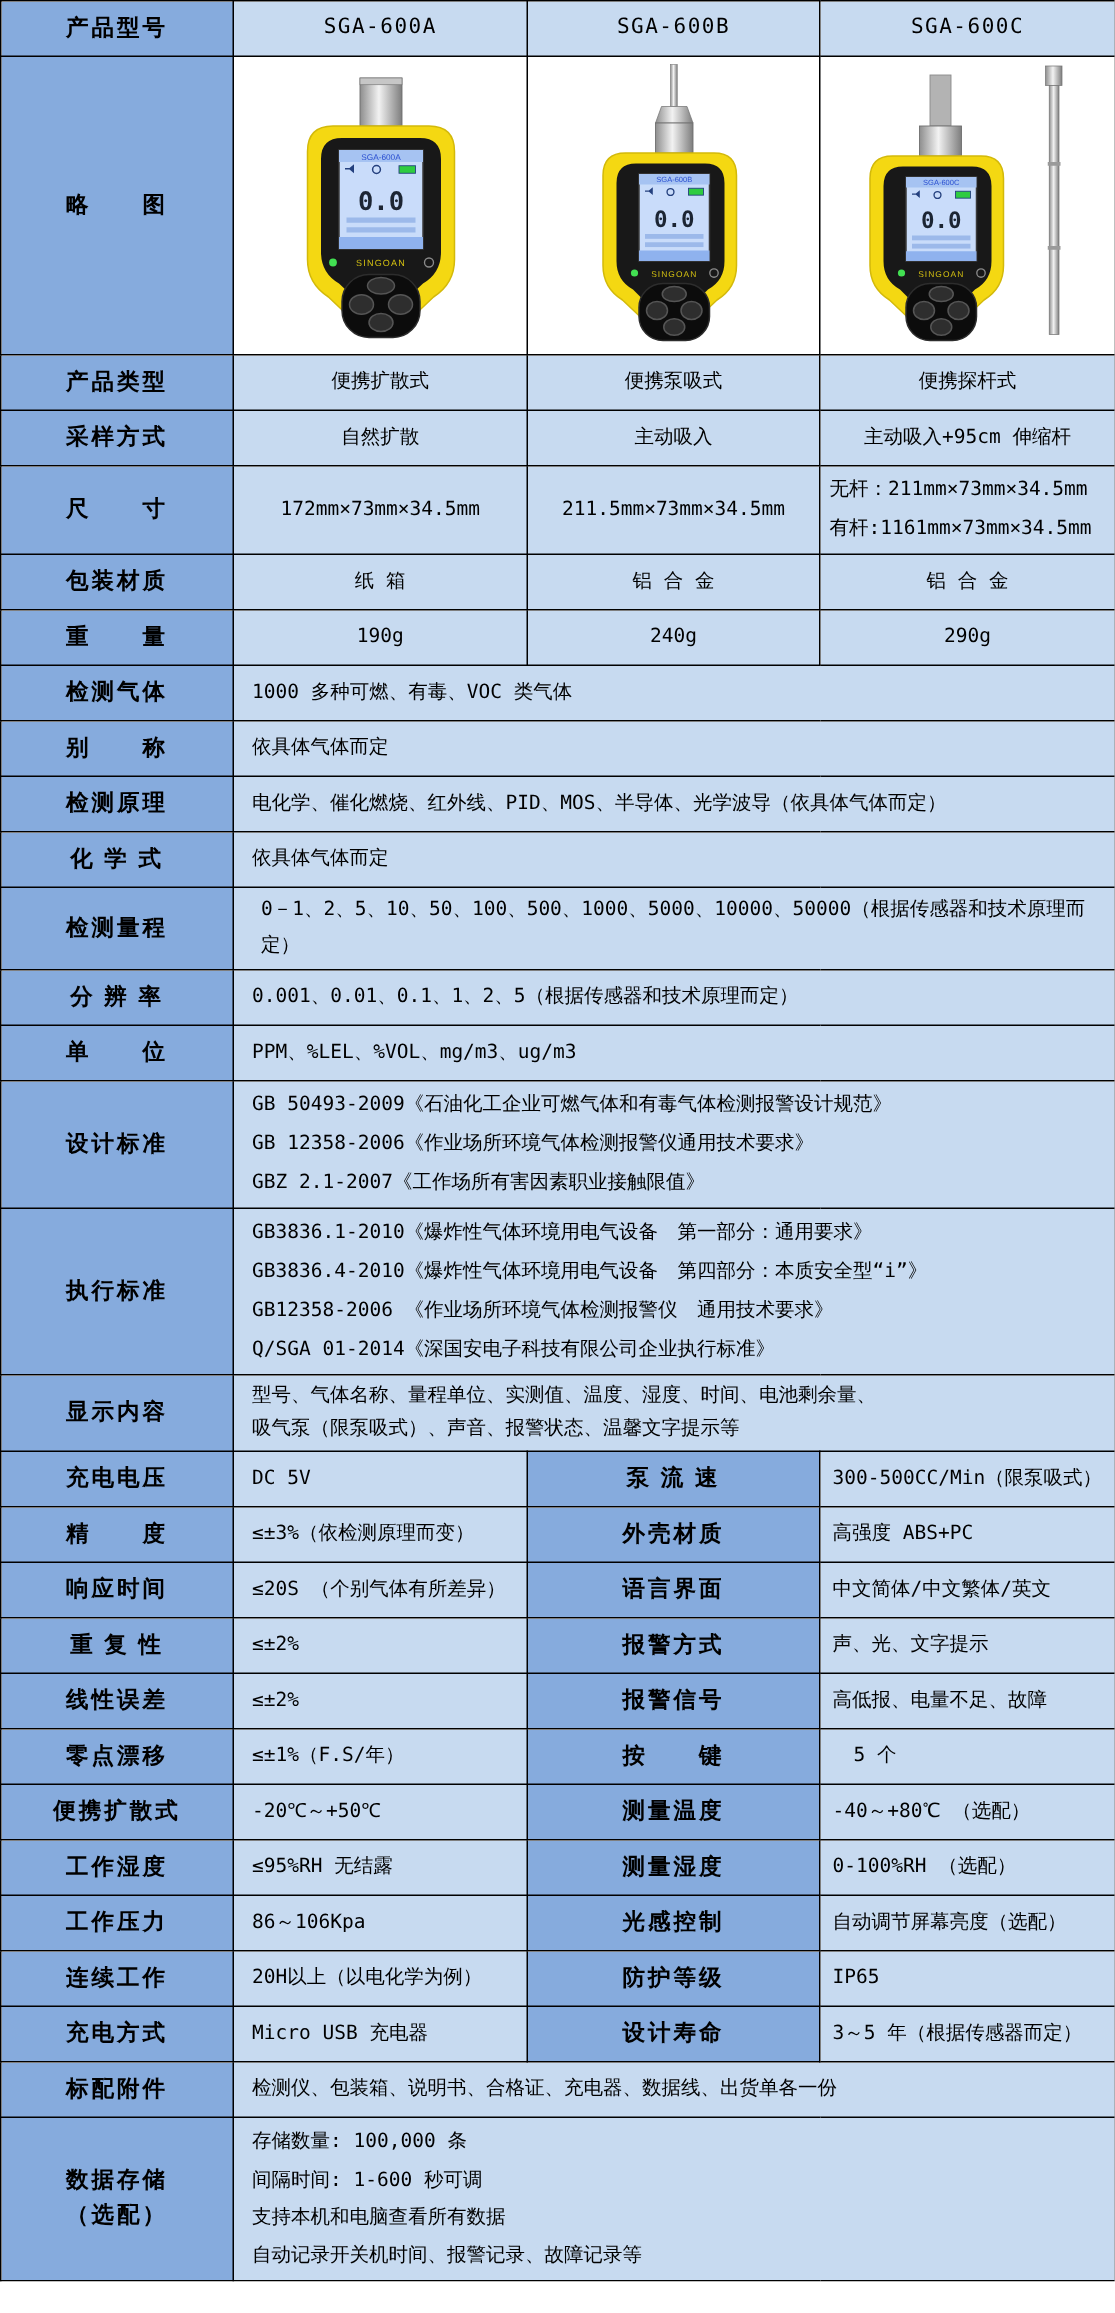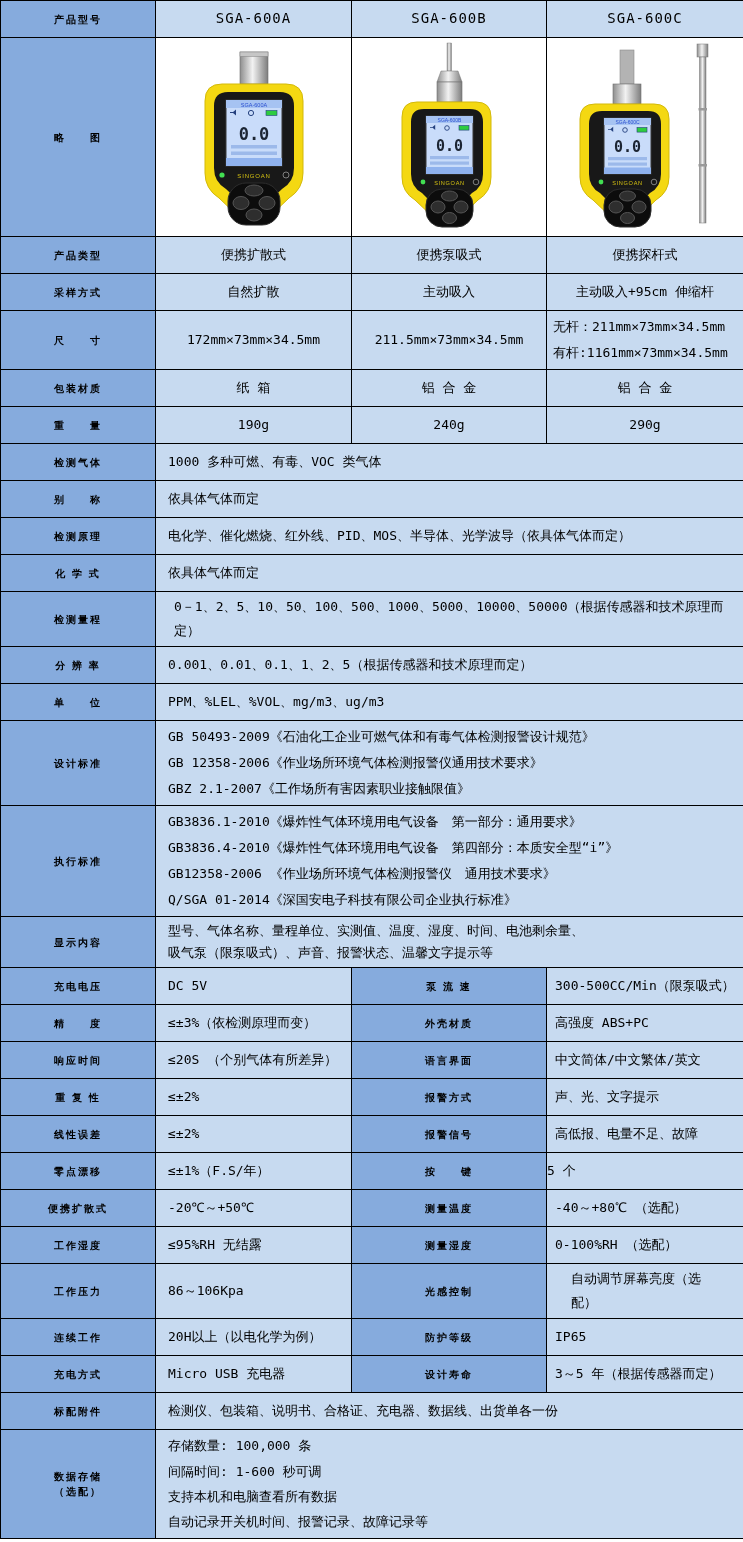--- a/index.html
+++ b/index.html
@@ -2,25 +2,26 @@
 <html><head>
 <meta charset="utf-8">
 <style>
   html,body{margin:0;padding:0;background:#ffffff;}
   body{width:743px;font-family:"Liberation Sans",sans-serif;color:#000;}
   table.spec{border-collapse:collapse;width:743px;table-layout:fixed;background:#fff;}
   table.spec td{border:1px solid #000;vertical-align:middle;overflow:hidden;}
   td.lbl{
     background:#86ABDD;
     font-weight:700;
-    font-size:10px;
+    font-size:15px;
     text-align:center;
     letter-spacing:2px;
     white-space:pre-line;
     line-height:1.5;
+    font-family:Liberation Serif, serif;
   }
   td.val{
     background:#C7DAF0;
     font-size:13px;
     font-family:"DejaVu Sans Mono","Liberation Sans",sans-serif;
     padding:3px 12px;
     white-space:pre-line;
     line-height:1.85;
     text-align:left;
   }
@@ -286,39 +287,39 @@
 <tr style="height:37px">
   <td class="lbl">线性误差</td>
   <td class="val">≤±2%</td>
   <td class="lbl">报警信号</td>
   <td class="val" style="padding:3px 8px">高低报、电量不足、故障</td>
 </tr>
 <tr style="height:37px">
   <td class="lbl">零点漂移</td>
   <td class="val">≤±1%（F.S/年）</td>
   <td class="lbl">按　　键</td>
-  <td class="val" style="padding:3px 0">5 个</td>
+  <td class="val" style="padding:3px 22px">5 个</td>
 </tr>
 <tr style="height:37px">
   <td class="lbl">便携扩散式</td>
   <td class="val">-20℃～+50℃</td>
   <td class="lbl">测量温度</td>
   <td class="val" style="padding:3px 8px">-40～+80℃ （选配）</td>
 </tr>
 <tr style="height:37px">
   <td class="lbl">工作湿度</td>
   <td class="val">≤95%RH 无结露</td>
   <td class="lbl">测量湿度</td>
   <td class="val" style="padding:3px 8px">0-100%RH （选配）</td>
 </tr>
 <tr style="height:37px">
   <td class="lbl">工作压力</td>
   <td class="val">86～106Kpa</td>
   <td class="lbl">光感控制</td>
-  <td class="val" style="padding:3px 24px">自动调节屏幕亮度（选配）</td>
+  <td class="val" style="padding:3px 8px">自动调节屏幕亮度（选配）</td>
 </tr>
 <tr style="height:37px">
   <td class="lbl">连续工作</td>
   <td class="val">20H以上（以电化学为例）</td>
   <td class="lbl">防护等级</td>
   <td class="val" style="padding:3px 8px">IP65</td>
 </tr>
 <tr style="height:37px">
   <td class="lbl">充电方式</td>
   <td class="val">Micro USB 充电器</td>

